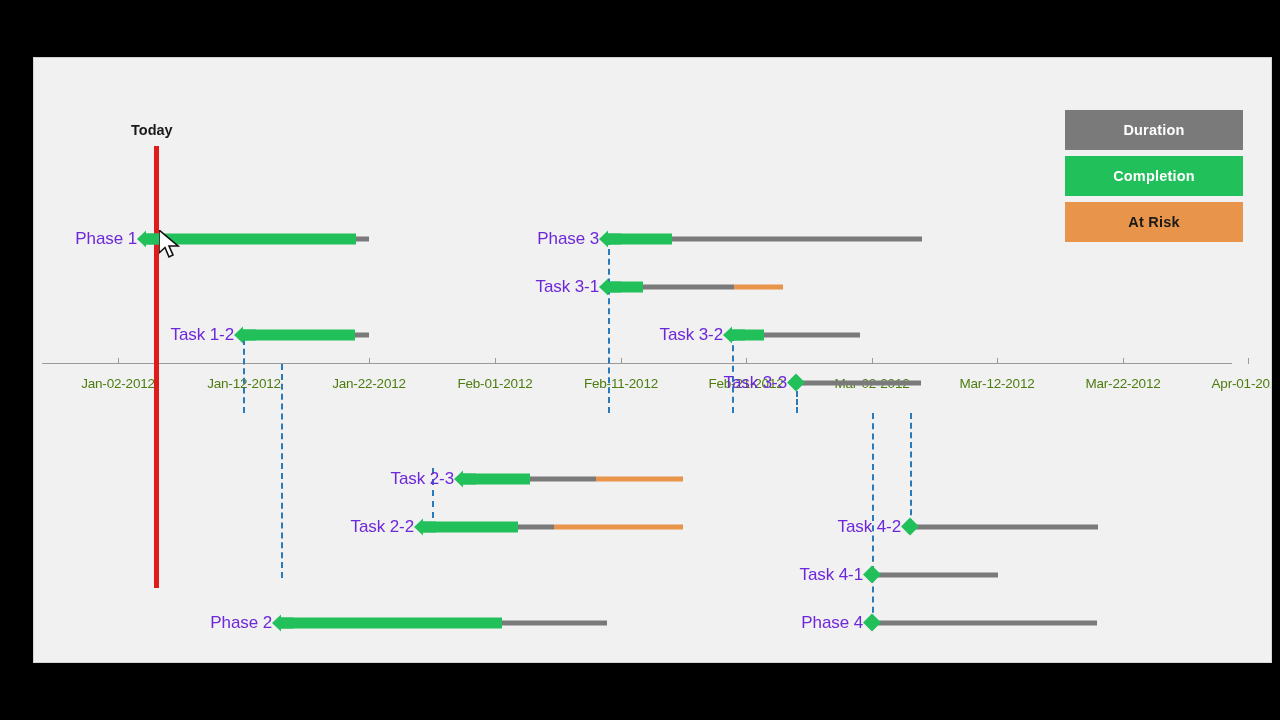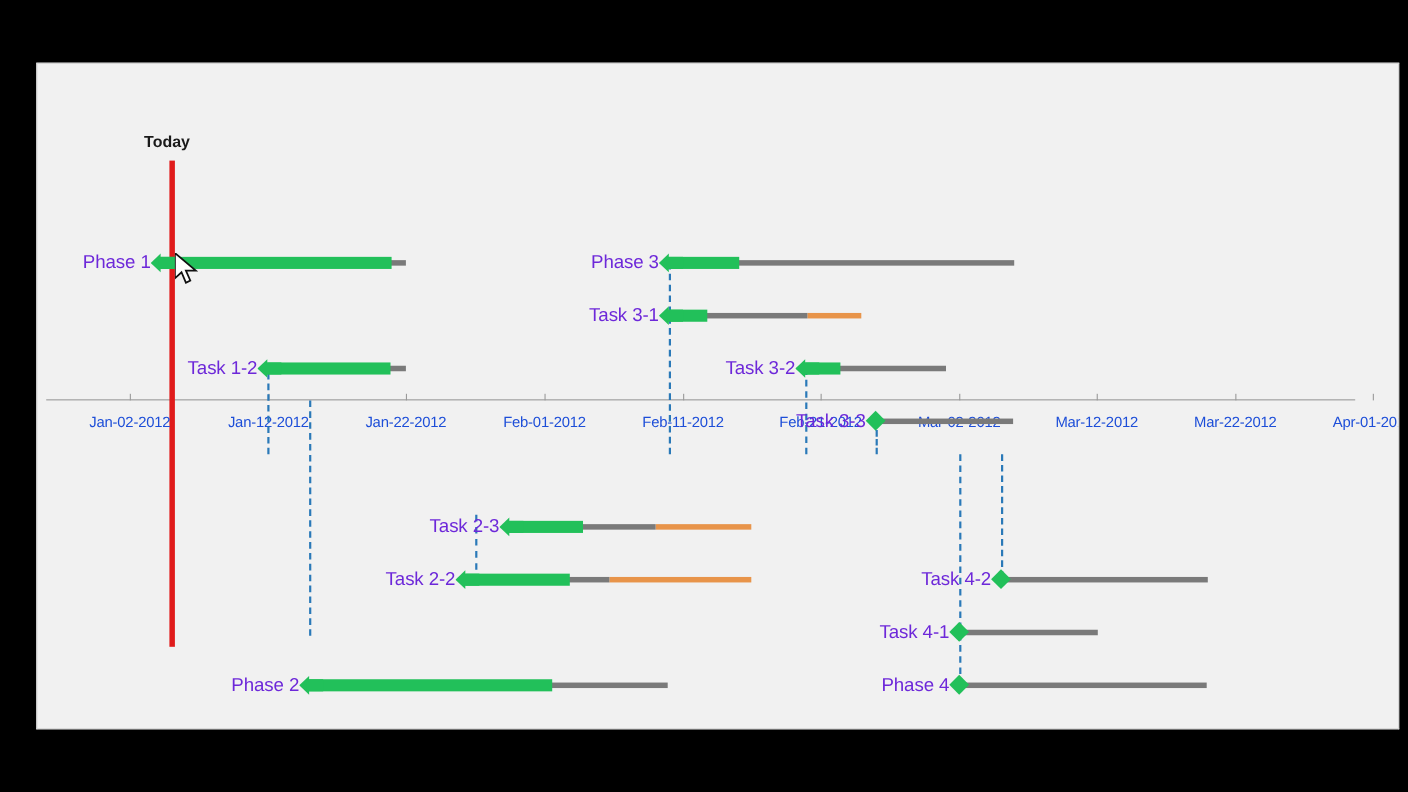--- a/index.html
+++ b/index.html
@@ -26,21 +26,21 @@
     font-size:14.5px;font-weight:bold;letter-spacing:.2px;
   }
 
   
   #plot{position:absolute;left:0;top:0;width:1239px;height:606px;}
 
   
   #axis-line{position:absolute;left:8px;top:305px;width:1190px;height:1px;background:#9a9a9a;}
   .axis-tick{position:absolute;top:300px;width:1px;height:6px;background:#9a9a9a;}
   .axis-label{
-    position:absolute;top:318px;font-size:13.5px;color:#1d4ed8;
+    position:absolute;top:318px;font-size:13.5px;color:#4d7c0f;
     transform:translateX(-50%);white-space:nowrap;letter-spacing:-.2px;
   }
 
   
   #today-line{position:absolute;left:118px;top:88px;width:5px;height:442px;background:#e01b1b;}
   #today-label{position:absolute;left:97px;top:64px;font-size:14.5px;font-weight:bold;color:#1a1a1a;}
 
   
   .task-row{position:absolute;height:22px;}
   .task-label{
@@ -59,20 +59,31 @@
   
   .connector{position:absolute;width:0;border-left:2px dashed #2a79b8;}
 </style>
 </head>
 <body>
 
 <div id="stage">
   <div id="chart-panel">
 
 
+    <div id="legend">
+        <div class="legend-item" style="background: rgb(122, 122, 122); color: rgb(255, 255, 255);">
+          <span>Duration</span>
+        </div>
+        <div class="legend-item" style="background: rgb(34, 192, 90); color: rgb(255, 255, 255);">
+          <span>Completion</span>
+        </div>
+        <div class="legend-item" style="background: rgb(232, 148, 74); color: rgb(26, 26, 26);">
+          <span>At Risk</span>
+        </div>
+      </div>
 
     <div id="plot">
       <div id="axis-line"></div>
       <div id="today-label">Today</div>
       <div id="today-line" style="left: 120px; background: rgb(224, 27, 27);"></div>
     <div class="axis-tick" style="left: 84px;"></div>
         <div class="axis-label" style="left: 84px;">Jan-02-2012</div>
         <div class="axis-tick" style="left: 210px;"></div>
         <div class="axis-label" style="left: 210px;">Jan-12-2012</div>
         <div class="axis-tick" style="left: 335px;"></div>

